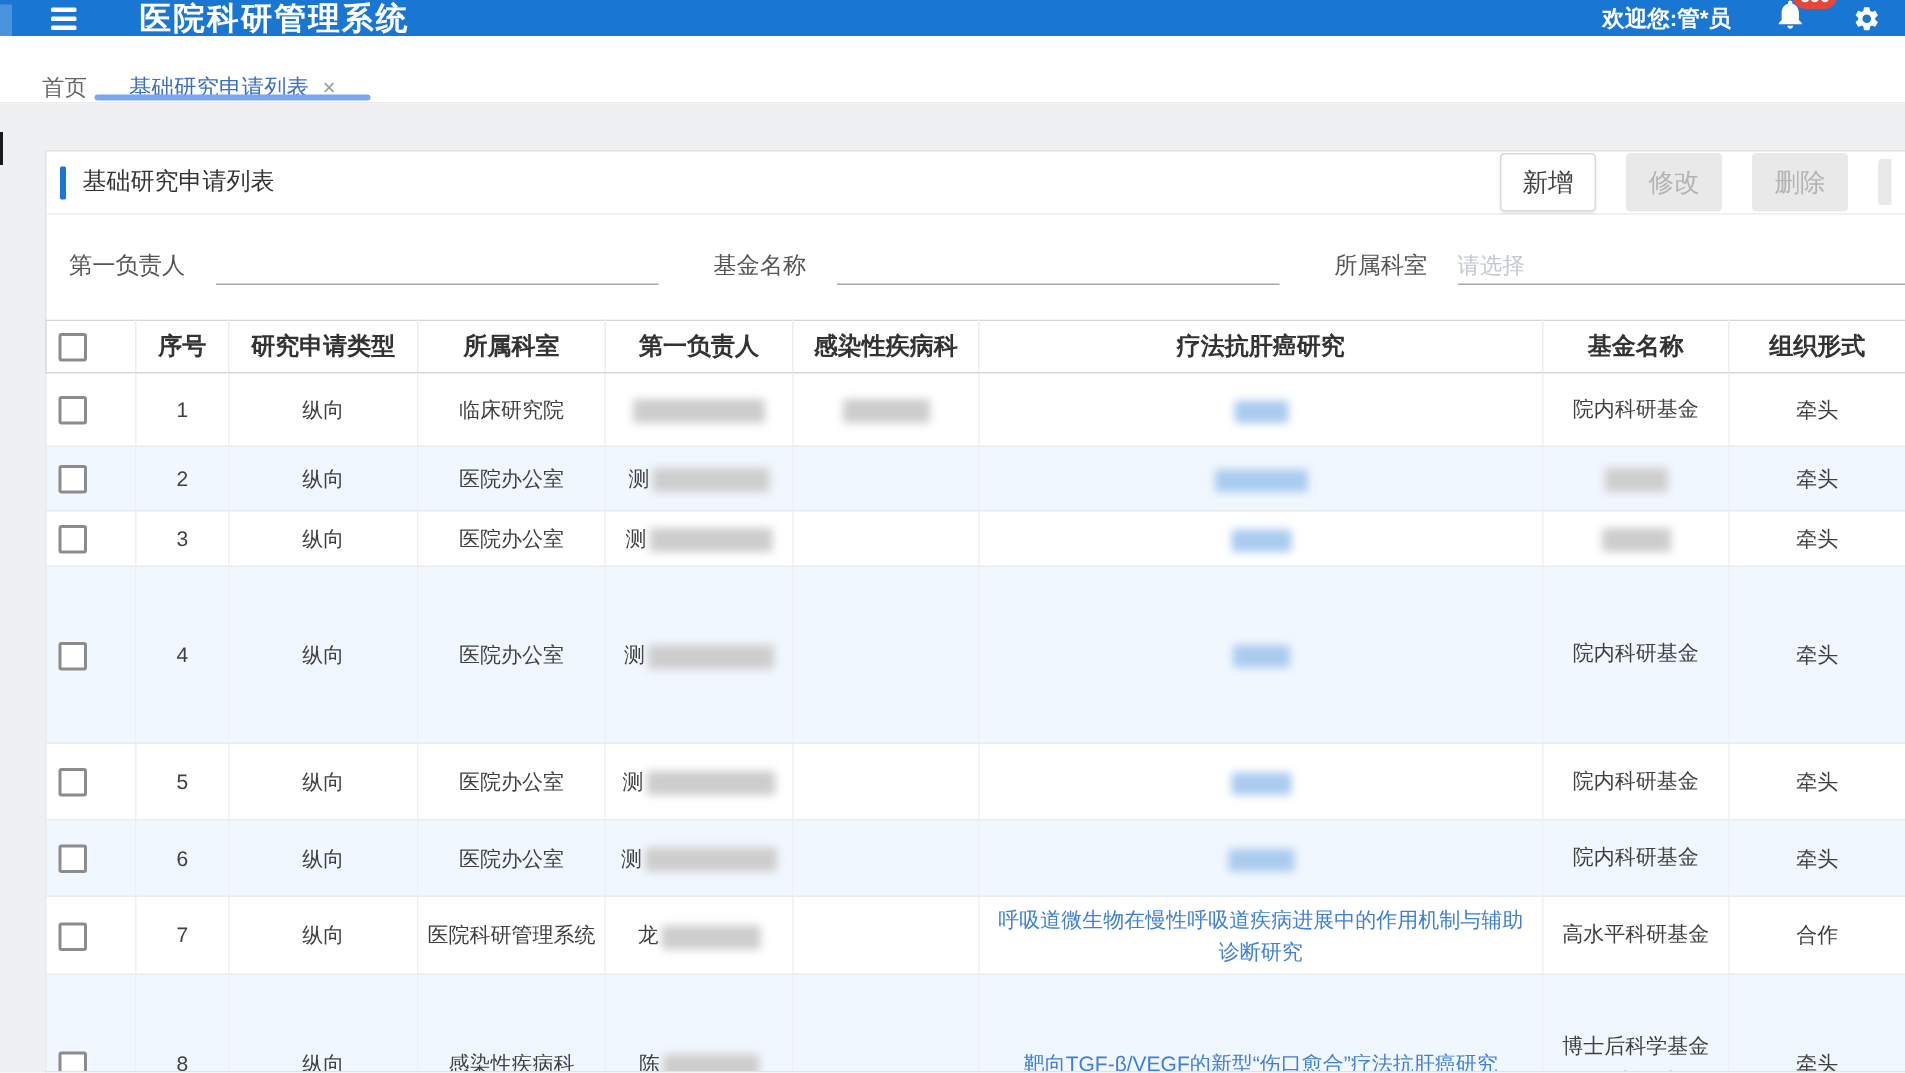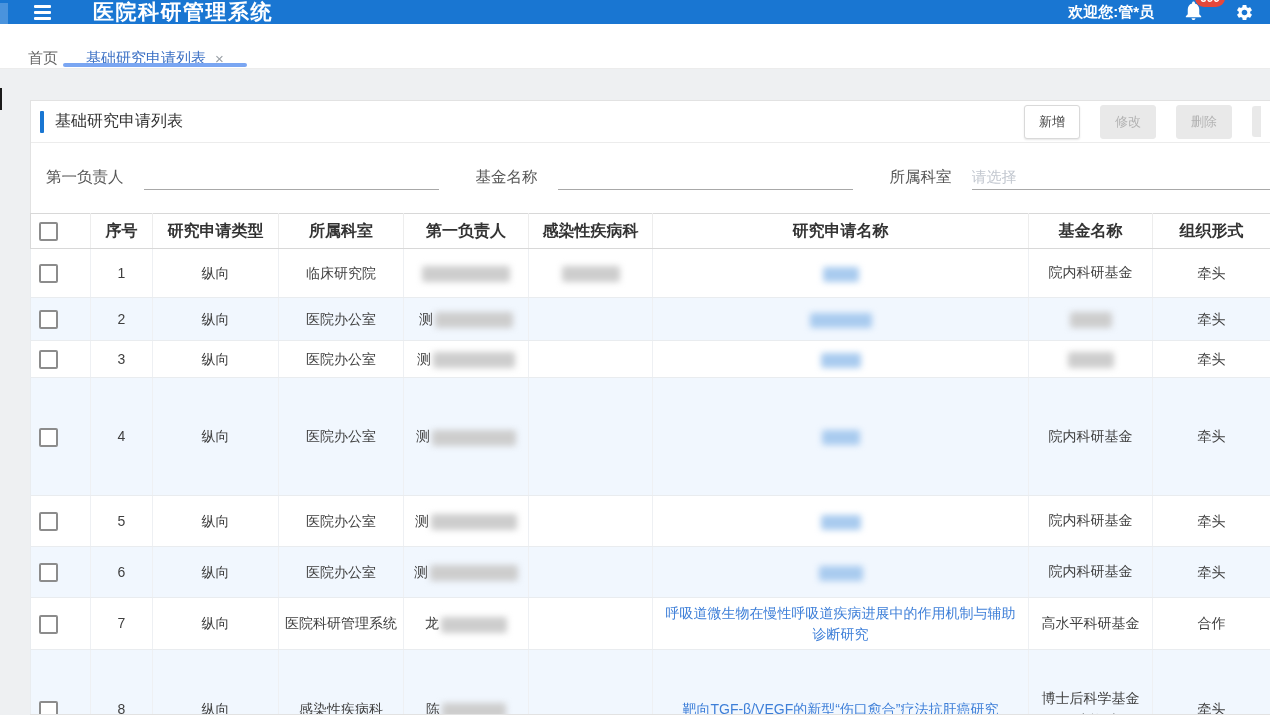--- a/index.html
+++ b/index.html
@@ -27,21 +27,21 @@
 
   .caret-artifact { position:absolute; left:0; top:88px; width:2px; height:22px; background:#1a1a1a; }
 
   
   .card { position:absolute; left:30px; right:0; top:100px; bottom:0; background:#fff; border:1px solid #e2e2e2; border-right:none; }
 
   .title-row { height:42px; display:flex; align-items:center; border-bottom:1px solid #ececec; }
   .accent { width:4px; height:22px; background:#1976d2; margin-left:9px; border-radius:1px; }
   .page-title { margin-left:11px; font-size:16px; color:#333; }
   .toolbar { margin-left:auto; display:flex; align-items:center; gap:20px; margin-right:9px; }
-  .btn { font-size:13px; padding:7px 14px; border-radius:3px; border:1px solid #d9d9d9; background:#fff; color:#444; box-shadow:0 1px 2px rgba(0,0,0,.10); cursor:pointer; }
+  .btn { font-size:17px; padding:7px 14px; border-radius:3px; border:1px solid #d9d9d9; background:#fff; color:#444; box-shadow:0 1px 2px rgba(0,0,0,.10); cursor:pointer; }
   .btn.disabled { background:#e9e9e9; color:#b3b3b3; border-color:#e9e9e9; box-shadow:none; cursor:default; }
   .btn.partial { width:9px; padding:7px 0; border-radius:3px 0 0 3px; border-right:none; background:#e9e9e9; height:31px; }
 
   
   .filter-row { height:68px; display:flex; align-items:center; padding:0 0 0 15px; }
   .f-label { font-size:15.5px; color:#555; white-space:nowrap; }
   .f-input { border:none; border-bottom:1px solid #a8a8a8; width:295px; height:26px; margin-left:20px; font-size:14px; color:#333; background:transparent; outline:none; }
   .f-label.gap { margin-left:37px; }
   .f-input.last { flex:1; width:auto; margin-right:0; }
   .f-input::placeholder { color:#c3c8d0; font-size:15px; }
@@ -138,21 +138,21 @@
           <col style="width:118px">
       </colgroup>
       <thead>
         <tr>
           <th class="cb-cell"><span class="cb"></span></th>
           <th>序号</th>
           <th>研究申请类型</th>
           <th>所属科室</th>
           <th>第一负责人</th>
           <th>感染性疾病科</th>
-          <th>研究申请名称</th>
+          <th>疗法抗肝癌研究</th>
           <th>基金名称</th>
           <th>组织形式</th>
         </tr>
       </thead>
       <tbody>
           <tr style="height: 49px;">
             <td class="cb-cell"><span class="cb"></span></td>
             <td>1</td>
             <td>纵向</td>
             <td>临床研究院</td>

